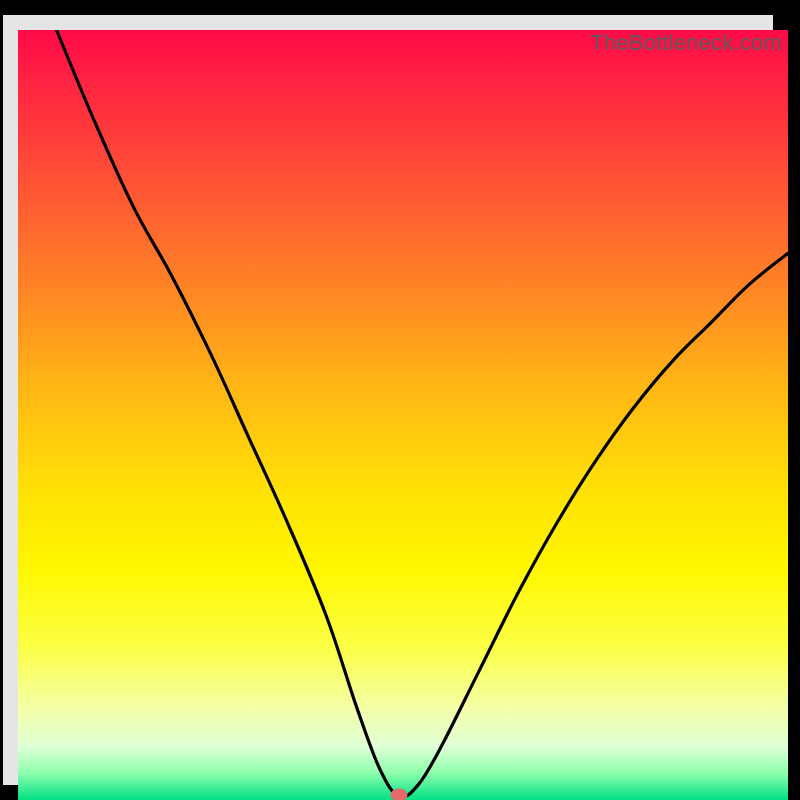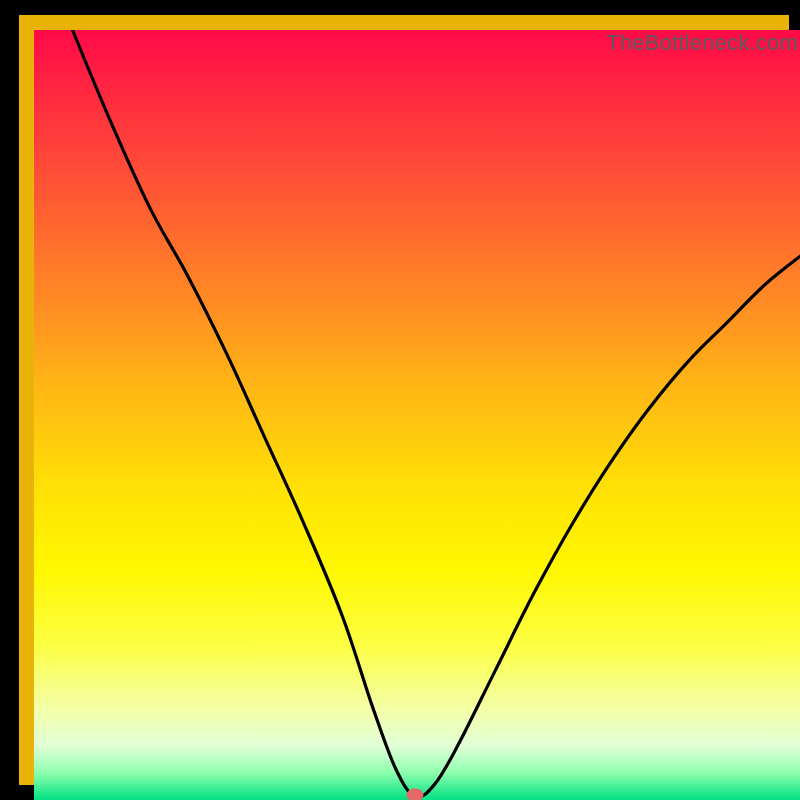--- a/index.html
+++ b/index.html
@@ -6,25 +6,25 @@
     margin: 0;
     padding: 0;
     width: 800px;
     height: 800px;
     background: #000;
     overflow: hidden;
     font-family: Arial, Helvetica, sans-serif;
   }
   .frame {
     position: absolute;
-    left: 19px;
+    left: 3px;
     top: 15px;
     width: 770px;
     height: 770px;
-    background: #eab308;
+    background: #e5e5e5;
   }
   .plot-area {
     position: absolute;
     left: 15px;
     top: 15px;
     width: 770px;
     height: 770px;
     overflow: hidden;
   }
   .gradient {

